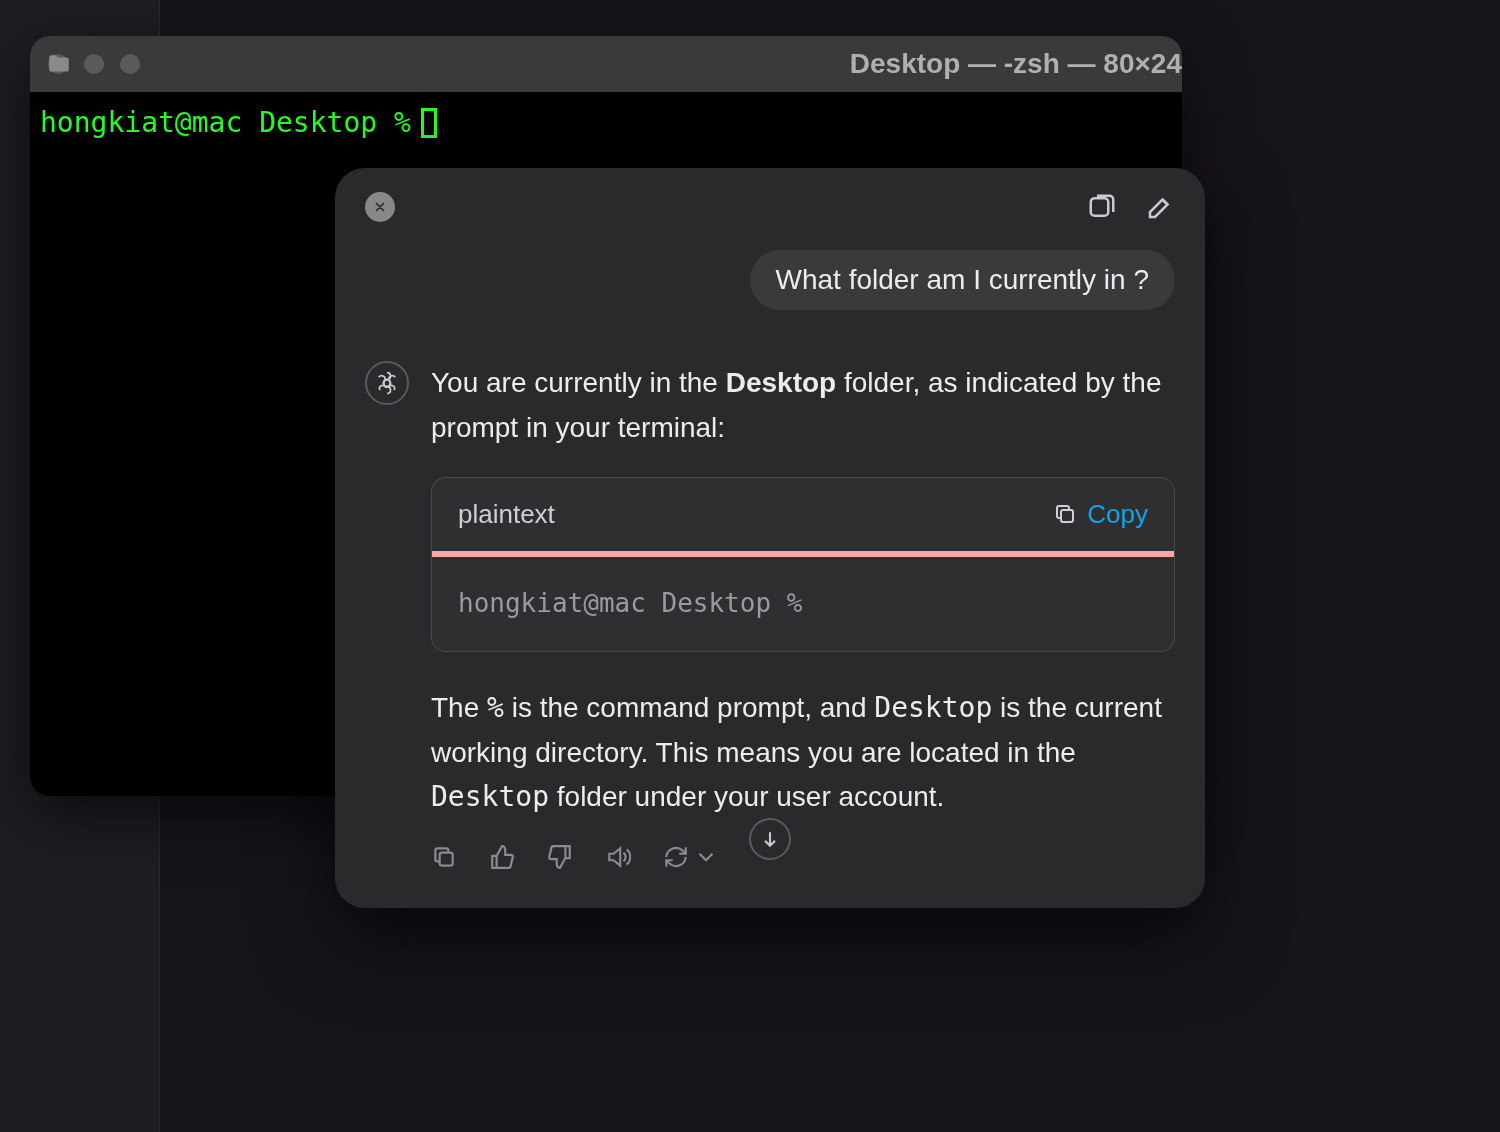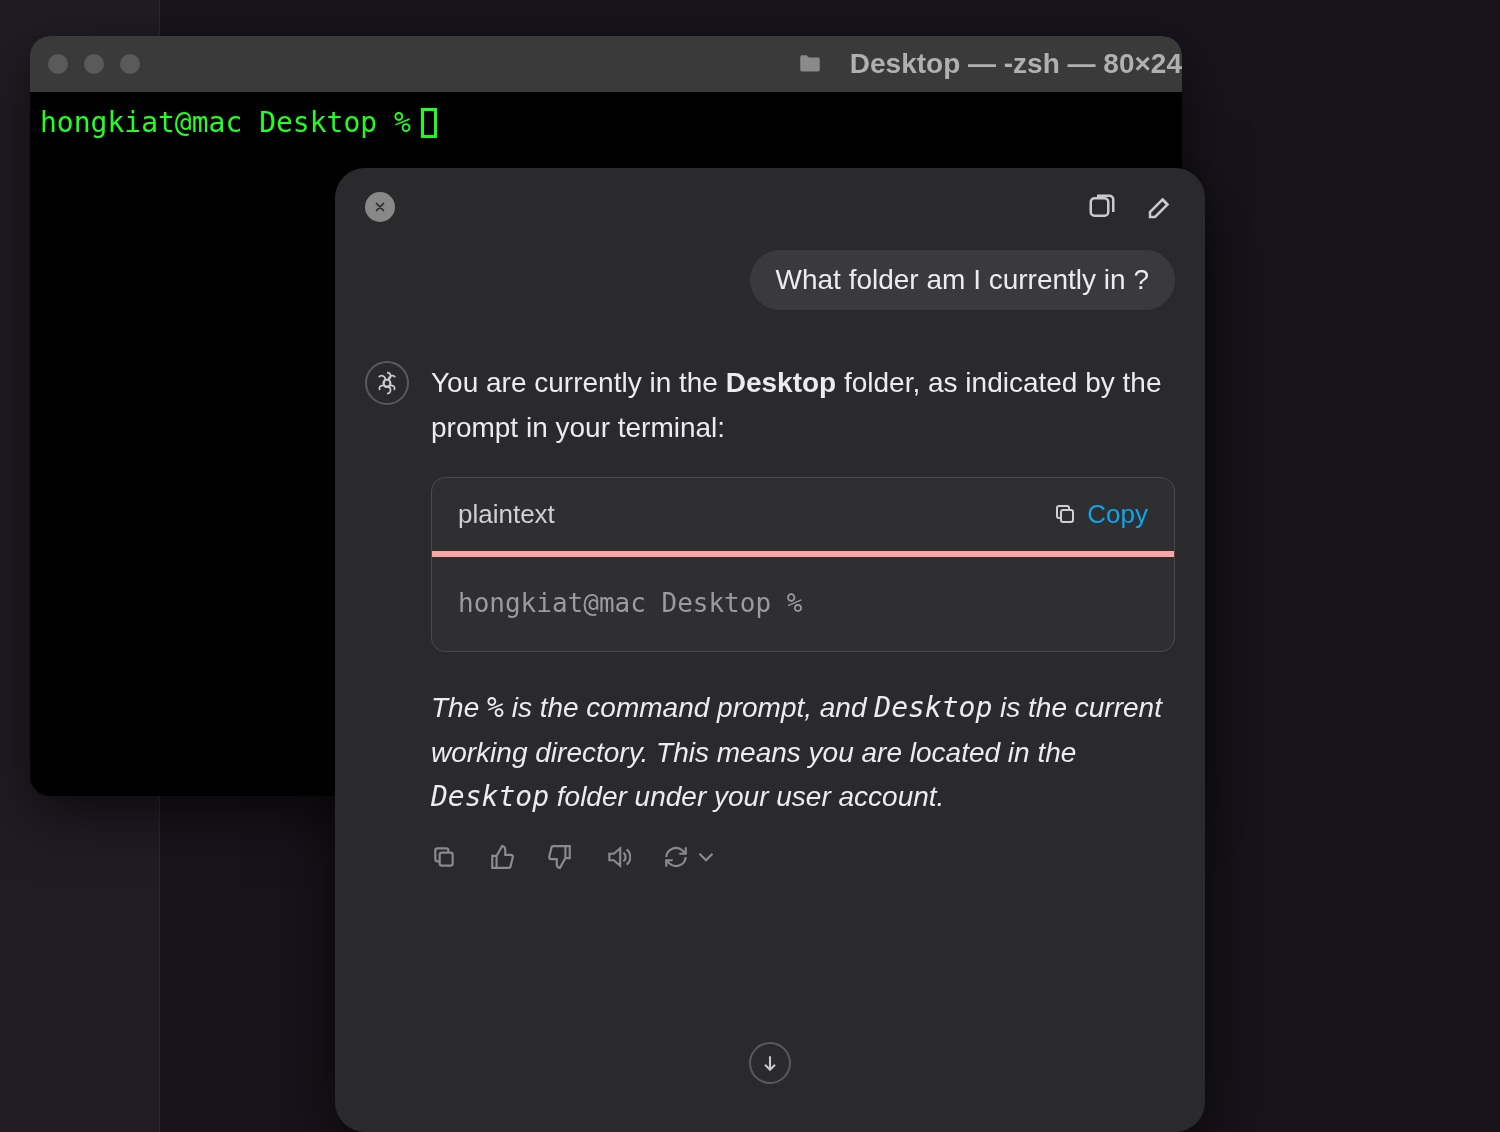--- a/index.html
+++ b/index.html
@@ -42,21 +42,21 @@
   padding: 0 18px;
   position: relative;
 }
 .traffic-lights { display: flex; gap: 16px; }
 .tl { width: 20px; height: 20px; border-radius: 50%; background: #5a5a5a; }
 .title-center {
   position: absolute;
   left: 16px; right: 0;
   display: flex;
   align-items: center;
-  justify-content: flex-end;
+  justify-content: space-between;
   gap: 27px;
   pointer-events: none;
 }
 .folder-icon svg { width: 26px; height: 26px; display: block; }
 .terminal-title {
   color: #b0b0b0;
   font-size: 28px;
   font-weight: 600;
 }
 .terminal-body {
@@ -76,21 +76,21 @@
   margin-left: 8px;
   vertical-align: text-bottom;
 }
 
 
 .chat {
   position: absolute;
   left: 335px;
   top: 168px;
   width: 870px;
-  height: 964px;
+  height: 740px;
   background: #2a2a2d;
   border-radius: 30px;
   box-shadow: 0 30px 80px rgba(0,0,0,.7);
   padding: 24px 30px;
   display: flex;
   flex-direction: column;
 }
 .chat-header {
   display: flex;
   align-items: center;
@@ -145,21 +145,21 @@
 }
 .copy-btn { display: flex; align-items: center; gap: 10px; cursor: pointer; color: #0ea5e9; }
 .copy-btn svg { width: 24px; height: 24px; stroke: #cfcfd4; fill: none; stroke-width: 2; }
 .code-content {
   padding: 26px;
   font-family: "Menlo","Monaco",monospace;
   font-size: 26px;
   color: #9a9a9f;
 }
 
-.para2 { margin-top: 34px; font-style: italic; }
+.para2 { margin-top: 34px; }
 
 .action-row {
   display: flex; gap: 32px; align-items: center;
   margin-top: 24px;
   color: #8a8a8f;
 }
 .action-row .aicon { cursor: pointer; display: flex; }
 .action-row .aicon svg { width: 26px; height: 26px; stroke: #8a8a8f; fill: none; stroke-width: 2; }
 .regen-group { display: flex; align-items: center; gap: 4px; }
 

